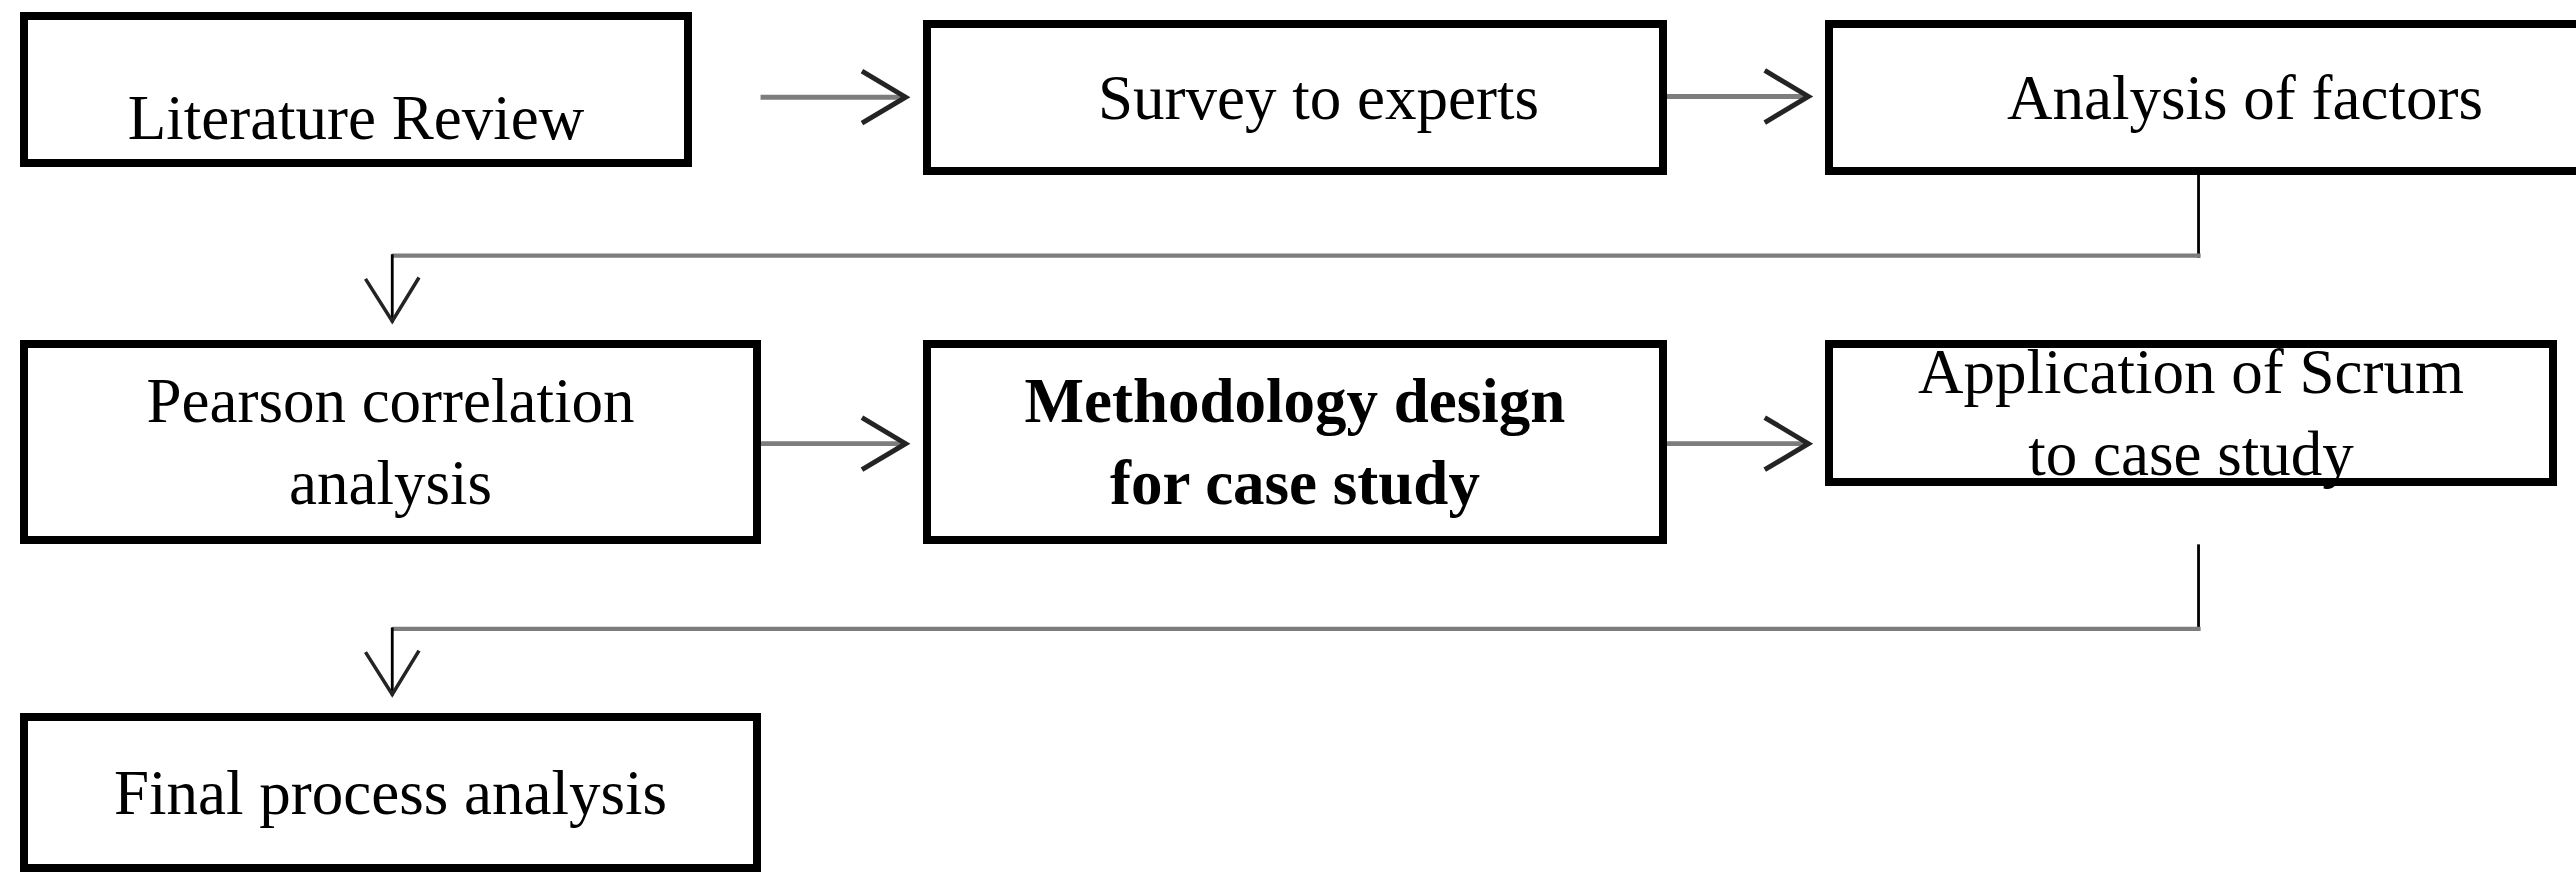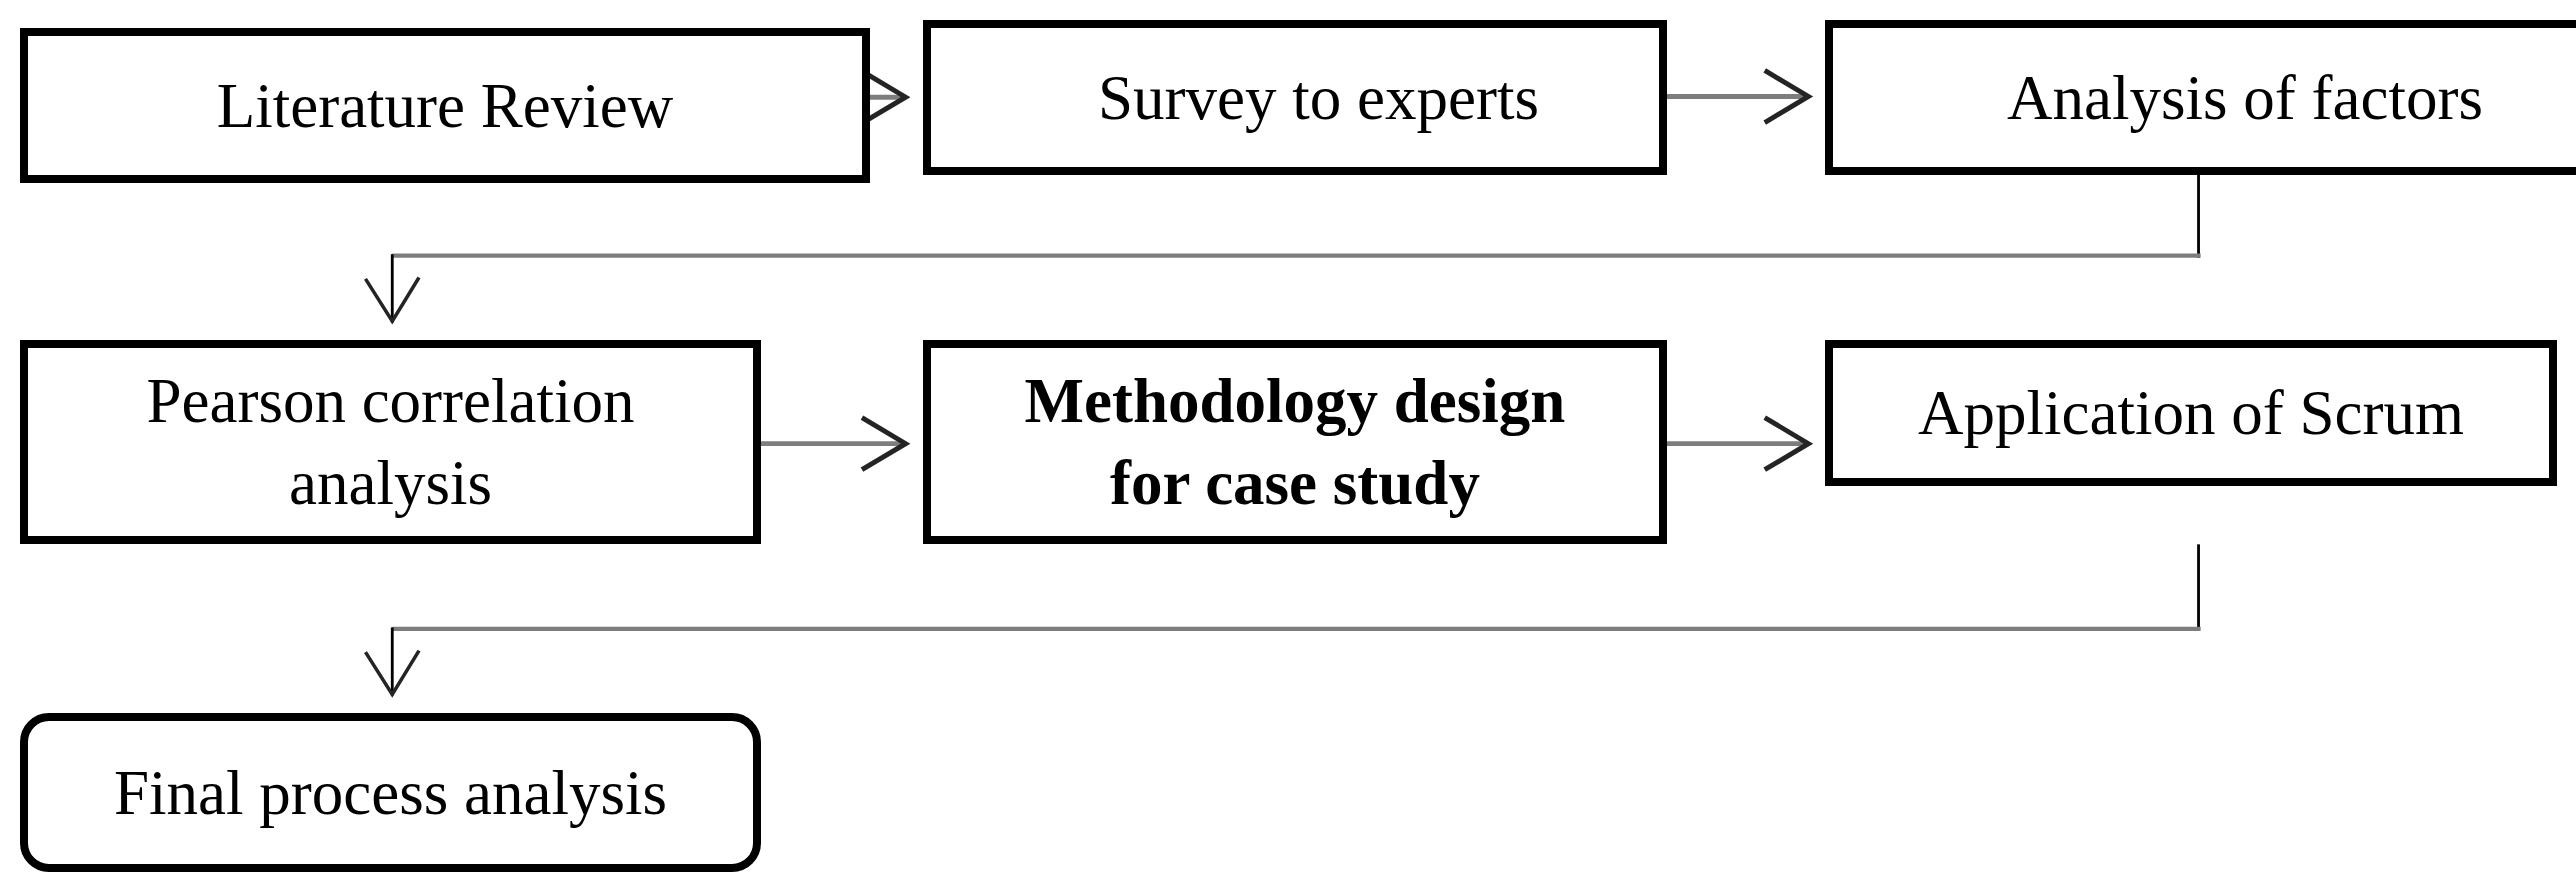--- a/index.html
+++ b/index.html
@@ -34,27 +34,27 @@
     text-align: center;
     color: #000000;
     font-size: 63px;
     line-height: 82px;
   }
   .node .line {
     display: block;
     white-space: nowrap;
   }
   
-  .n1 { left: 20px;   top: 28px;   width: 850px; height: 155px; }
+  .n1 { left: 20px;   top: 12px;   width: 672px; height: 155px; justify-content: flex-end; }
   .n2 { left: 923px; top: 20px;   width: 744px; height: 155px; padding-left: 47px; }
   .n3 { left: 1825px; top: 20px;   width: 840px; height: 155px; }
   .n4 { left: 20px;   top: 340px;  width: 741px; height: 204px; }
   .n5 { left: 923px; top: 340px;  width: 744px; height: 204px; font-weight: bold; }
   .n6 { left: 1825px; top: 340px;  width: 732px; height: 146px; }
-  .n7 { left: 20px;   top: 713px; width: 741px; height: 159px; border-radius: 29px; }
+  .n7 { left: 20px;   top: 713px; width: 741px; height: 159px; }
 
   .shaft        { stroke-width: 7; fill: none; }
   .chevron      { stroke-width: 7; fill: none; }
   .elbow-h      { stroke-width: 6; fill: none; }
   .elbow-v      { stroke-width: 4; fill: none; }
   .chevron-down { stroke-width: 5; fill: none; }
 </style>
 </head>
 <body>
 
@@ -114,20 +114,21 @@
     <span class="line">analysis</span>
   </div>
 
   <div class="node n5">
     <span class="line">Methodology design</span>
     <span class="line">for case study</span>
   </div>
 
   <div class="node n6">
     <span class="line">Application of Scrum</span>
+    <span class="line">to case study</span>
   </div>
 
   <div class="node n7">
     <span class="line">Final process analysis</span>
   </div>
 
 </div>
 
 
 </body></html>

